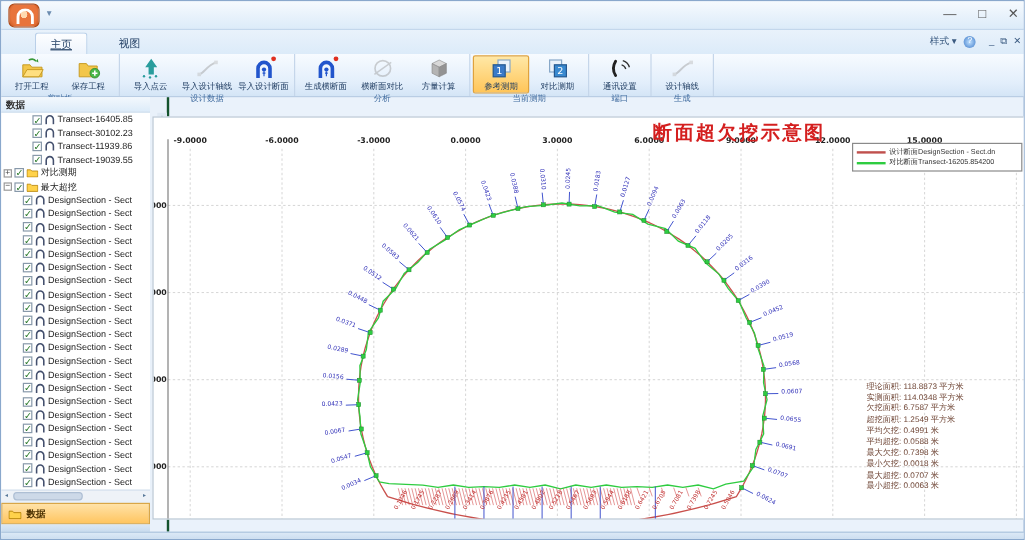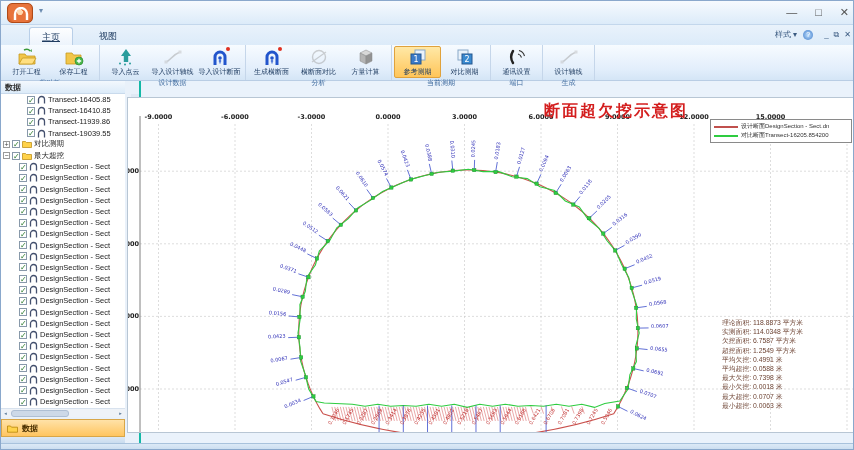--- a/index.html
+++ b/index.html
@@ -36,21 +36,21 @@
   .rbtn { width:47px; display:flex; flex-direction:column; align-items:center; padding-top:1px;
           border-radius:2px; border:1px solid transparent; }
   .rbtn .ricon { position:relative; width:20px; height:18px; display:flex; align-items:center; justify-content:center; }
   .rbtn .rlabel { font-size:7px; color:#1f3c61; white-space:nowrap; margin-top:1px; }
   .rbtn.sel { background:linear-gradient(#ffe8a6,#ffc559); border:1px solid #e0a23c; }
   .rbtn.dis .ricon { opacity:.45; filter:grayscale(1); }
   .badge { position:absolute; right:0; top:-1px; width:4px; height:4px; border-radius:50%; background:#e03020; }
   .rname { height:10px; font-size:7px; color:#3e6a9e; text-align:center; line-height:10px; }
   
   .sidebar { position:absolute; left:0; top:80px; width:140px; height:362px;
-             background:#e9f1fa; border-right:2px solid #14b8a6; }
+             background:#e9f1fa; border-right:2px solid #14532d; }
   .side-head { position:absolute; left:0; top:0; width:124px; height:13px;
                background:linear-gradient(#f3f8fd,#dcebf9); font-size:8px; font-weight:bold;
                color:#333; padding:1px 0 0 4px; border-bottom:1px solid #c9daec; }
   .tree { position:absolute; left:0; top:13px; width:124px; height:314px; background:#fff; overflow:hidden; }
   .trow { display:flex; align-items:center; height:11.2px; white-space:nowrap; }
   .trow .exp { width:7px; height:7px; border:1px solid #9a9a9a; background:#fff; color:#444;
                font-size:7px; line-height:5px; text-align:center; margin-right:2px; flex:none; }
   .trow .cb { width:8px; height:8px; border:1px solid #8899aa; background:#fff; color:#2a7a2a;
               font-size:8px; line-height:7px; text-align:center; margin-right:2px; flex:none; }
   .trow .ticon { margin-right:2px; flex:none; display:flex; }
@@ -294,21 +294,21 @@
           </span>
           <span class="tlabel">Transect-16405.85</span>
         </div>
         <div class="trow" style="padding-left: 26px;">
           <span class="cb">✓</span>
           <span class="ticon">
             <svg width="9" height="9" viewBox="0 0 9 9">
               <path d="M1.5 8.5 V4.5 a3 3 0 0 1 6 0 V8.5" fill="none" stroke="#44506e" stroke-width="1.3"></path>
             </svg>
           </span>
-          <span class="tlabel">Transect-16410.85</span>
+          <span class="tlabel">Transect-30102.23</span>
         </div>
         <div class="trow" style="padding-left: 26px;">
           <span class="cb">✓</span>
           <span class="ticon">
             <svg width="9" height="9" viewBox="0 0 9 9">
               <path d="M1.5 8.5 V4.5 a3 3 0 0 1 6 0 V8.5" fill="none" stroke="#44506e" stroke-width="1.3"></path>
             </svg>
           </span>
           <span class="tlabel">Transect-11939.86</span>
         </div>

